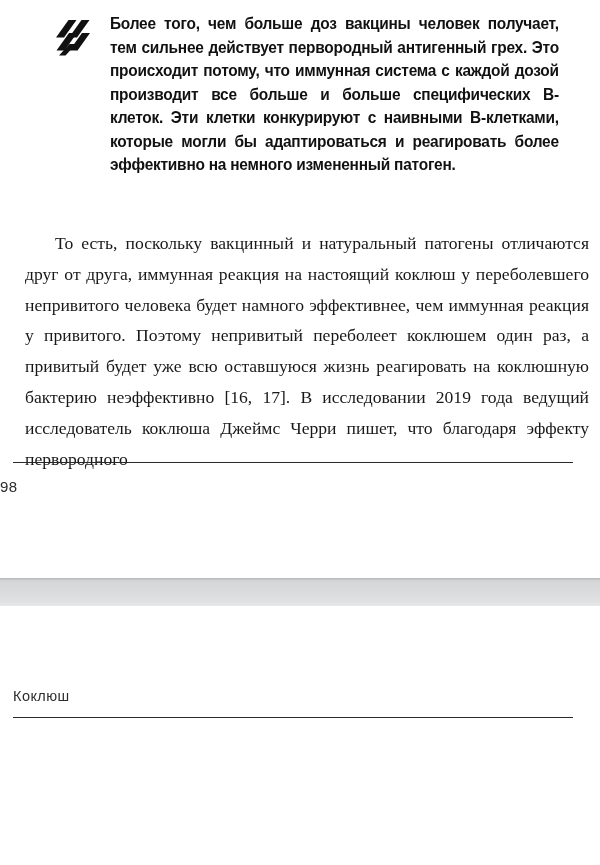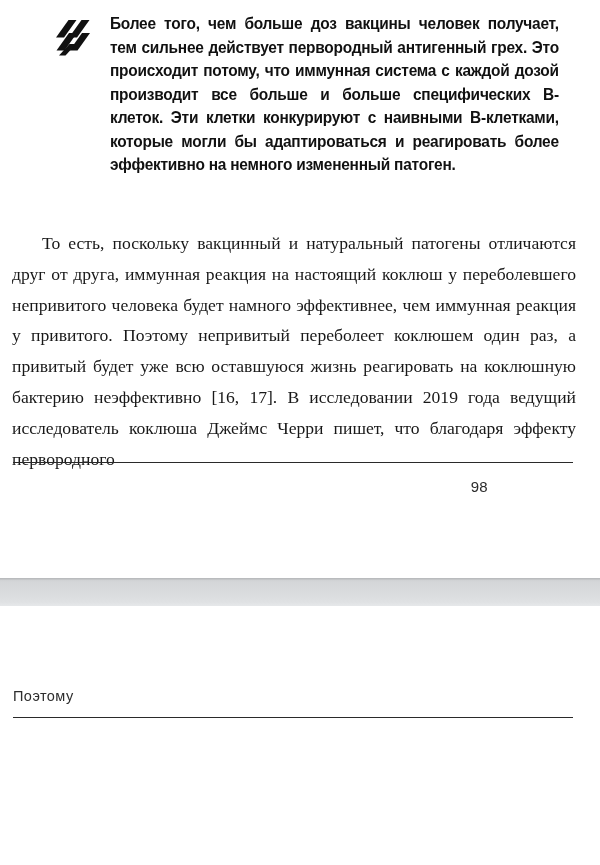--- a/index.html
+++ b/index.html
@@ -70,41 +70,42 @@
     font-family: "Liberation Serif", "DejaVu Serif", serif;
     font-size: 17.6px;
     line-height: 30.8px;
     text-align: justify;
     text-justify: inter-word;
     color: #181818;
     hyphens: manual;
   }
   .body-text.p1 {
     top: 228px;
+    margin-left: 13px;
   }
   .body-text .indent {
     display: inline-block;
     width: 30px;
   }
 
   
   .footer-rule {
     position: absolute;
     left: 13px;
     top: 462px;
     width: 560px;
     height: 0;
     border-top: 1.6px solid #2a2a2a;
   }
   .folio {
     position: absolute;
     left: 0;
     top: 478px;
     width: 488px;
-    text-align: right;
+    text-align: left;
     font-family: "Liberation Sans", "DejaVu Sans", sans-serif;
     font-size: 15px;
     font-weight: normal;
     color: #2b2b2b;
     letter-spacing: 0.3px;
   }
 
   
   .page-gap {
     position: absolute;
@@ -182,17 +183,17 @@
 
   <div class="footer-rule"></div>
 
   <div class="folio">98</div>
 </div>
 
 <div class="page-gap"></div>
 
 <div class="page page-two">
 
-  <div class="running-head">Поэтому</div>
+  <div class="running-head">Коклюш</div>
 
   <div class="head-rule"></div>
 
 </div>
 
 </body></html>

